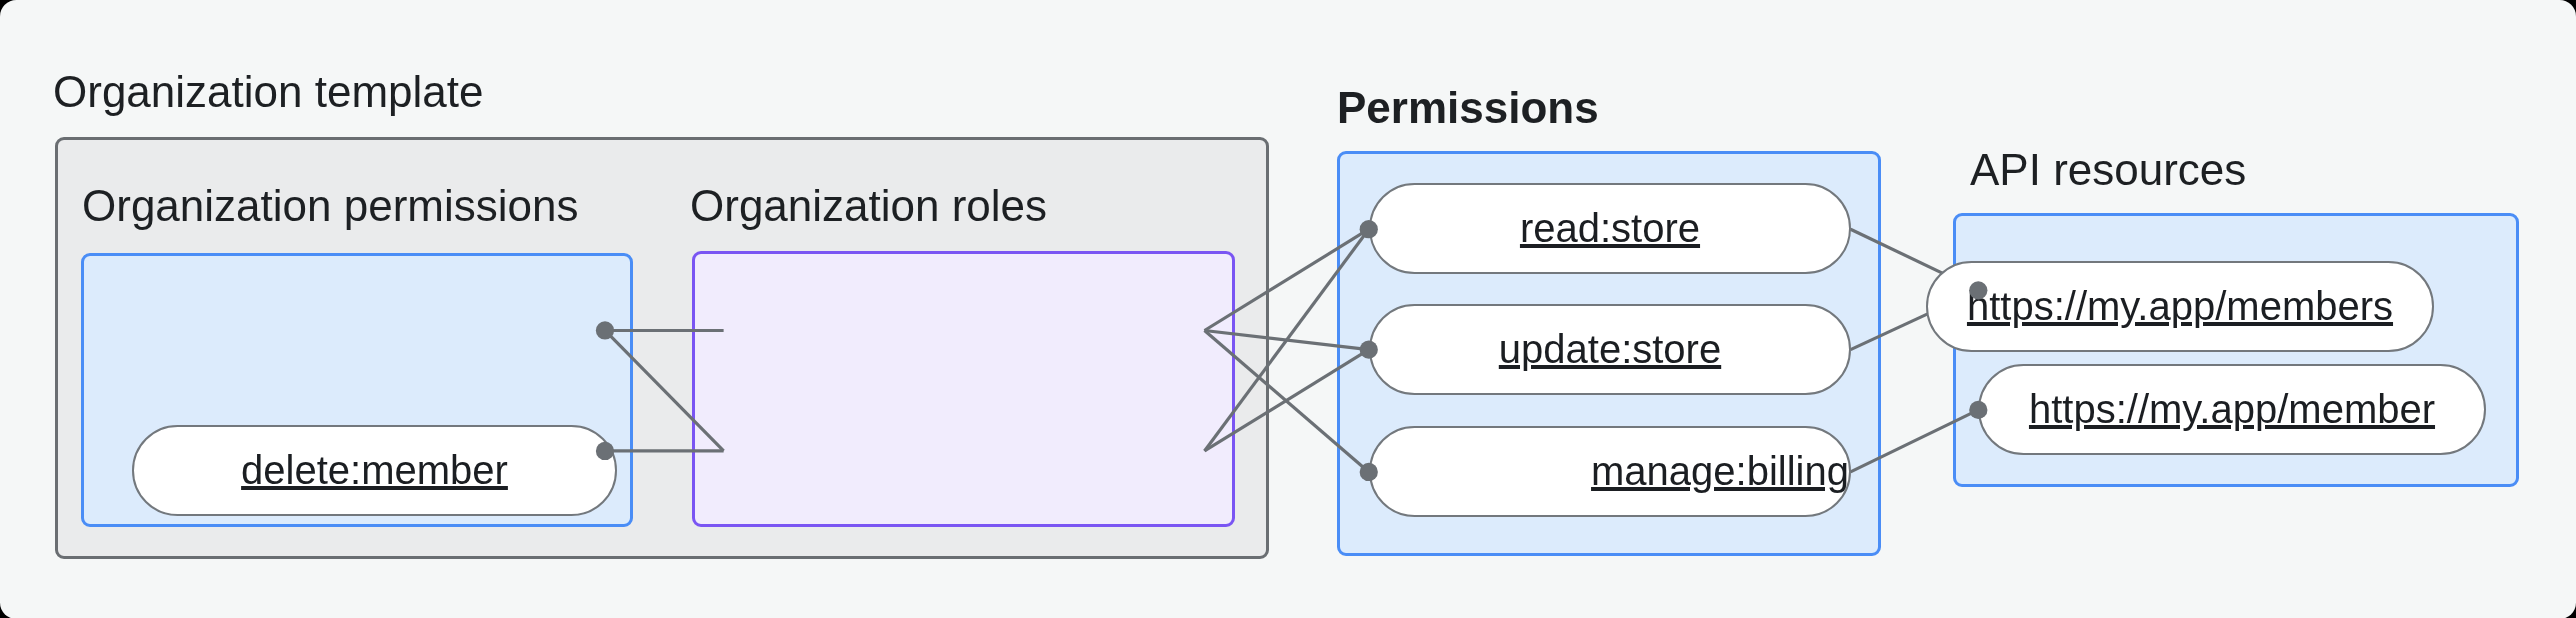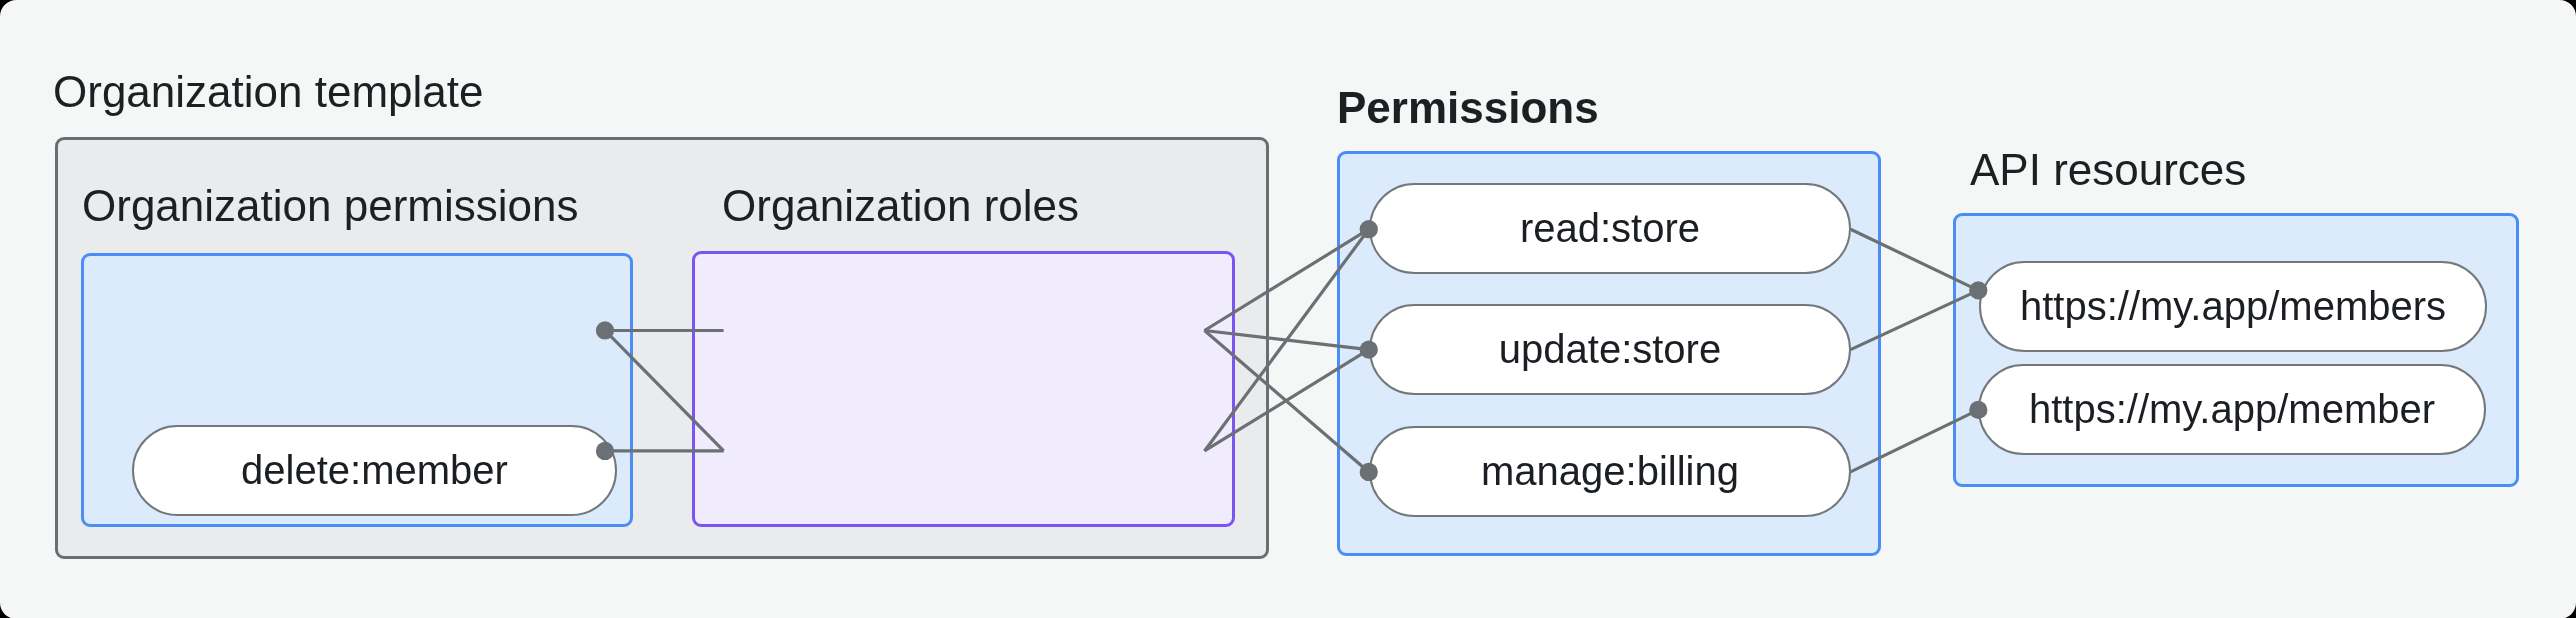--- a/index.html
+++ b/index.html
@@ -38,20 +38,21 @@
     border: 2.7px solid #73787d;
     border-radius: 55px;
     box-sizing: border-box;
     display: flex;
     align-items: center;
     justify-content: center;
     font-size: 40px;
     color: #1b1e22;
     white-space: nowrap;
     z-index: 3;
+    text-decoration: underline;
   }
   svg.connectors {
     position: absolute;
     left: 0; top: 0;
     width: 2576px;
     height: 619px;
     pointer-events: none;
   }
   svg.lines { z-index: 2; }
   svg.dots  { z-index: 4; }
@@ -89,24 +90,24 @@
 
   <div class="pill" style="left:132px; top:405px; width:485px;margin-top:20px;">
     <span>delete:member</span>
   </div>
   <div class="pill" style="left:1369px; top:183px; width:482px;">
     <span>read:store</span>
   </div>
   <div class="pill" style="left:1369px; top:304px; width:482px;">
     <span>update:store</span>
   </div>
-  <div class="pill" style="left:1369px; top:426px; width:482px;">
+  <div class="pill" style="left:1369px; top:426px; width:482px;justify-content:flex-end;">
     <span>manage:billing</span>
   </div>
-  <div class="pill" style="left:1979px; top:245px; width:508px;margin-top:16px;">
+  <div class="pill" style="left:1926px; top:245px; width:508px;margin-top:16px;">
     <span>https://my.app/members</span>
   </div>
   <div class="pill" style="left:1978px; top:364px; width:508px;">
     <span>https://my.app/member</span>
   </div>
 
   <svg class="connectors dots" viewBox="0 0 2823 678">
     <g fill="#6b7075">
       <circle cx="663" cy="362" r="10"></circle>
       <circle cx="663" cy="494" r="10"></circle>
@@ -114,19 +115,19 @@
       <circle cx="1500" cy="383" r="10"></circle>
       <circle cx="1500" cy="517" r="10"></circle>
       <circle cx="2168" cy="318" r="10"></circle>
       <circle cx="2168" cy="449" r="10"></circle>
     </g>
   </svg>
 
   <div class="labels">
     <div class="heading" style="left:53px; top:66px;">Organization template</div>
     <div class="heading" style="left:82px; top:180px;">Organization permissions</div>
-    <div class="heading" style="left:690px; top:180px;margin-left:32px;">Organization roles</div>
+    <div class="heading" style="left:690px; top:180px;">Organization roles</div>
     <div class="heading" style="left:1337px; top:82px;font-weight:bold;">Permissions</div>
     <div class="heading" style="left:1955px; top:144px;margin-left:15px;">API resources</div>
   </div>
 
 </div>
 
 
 </body></html>

